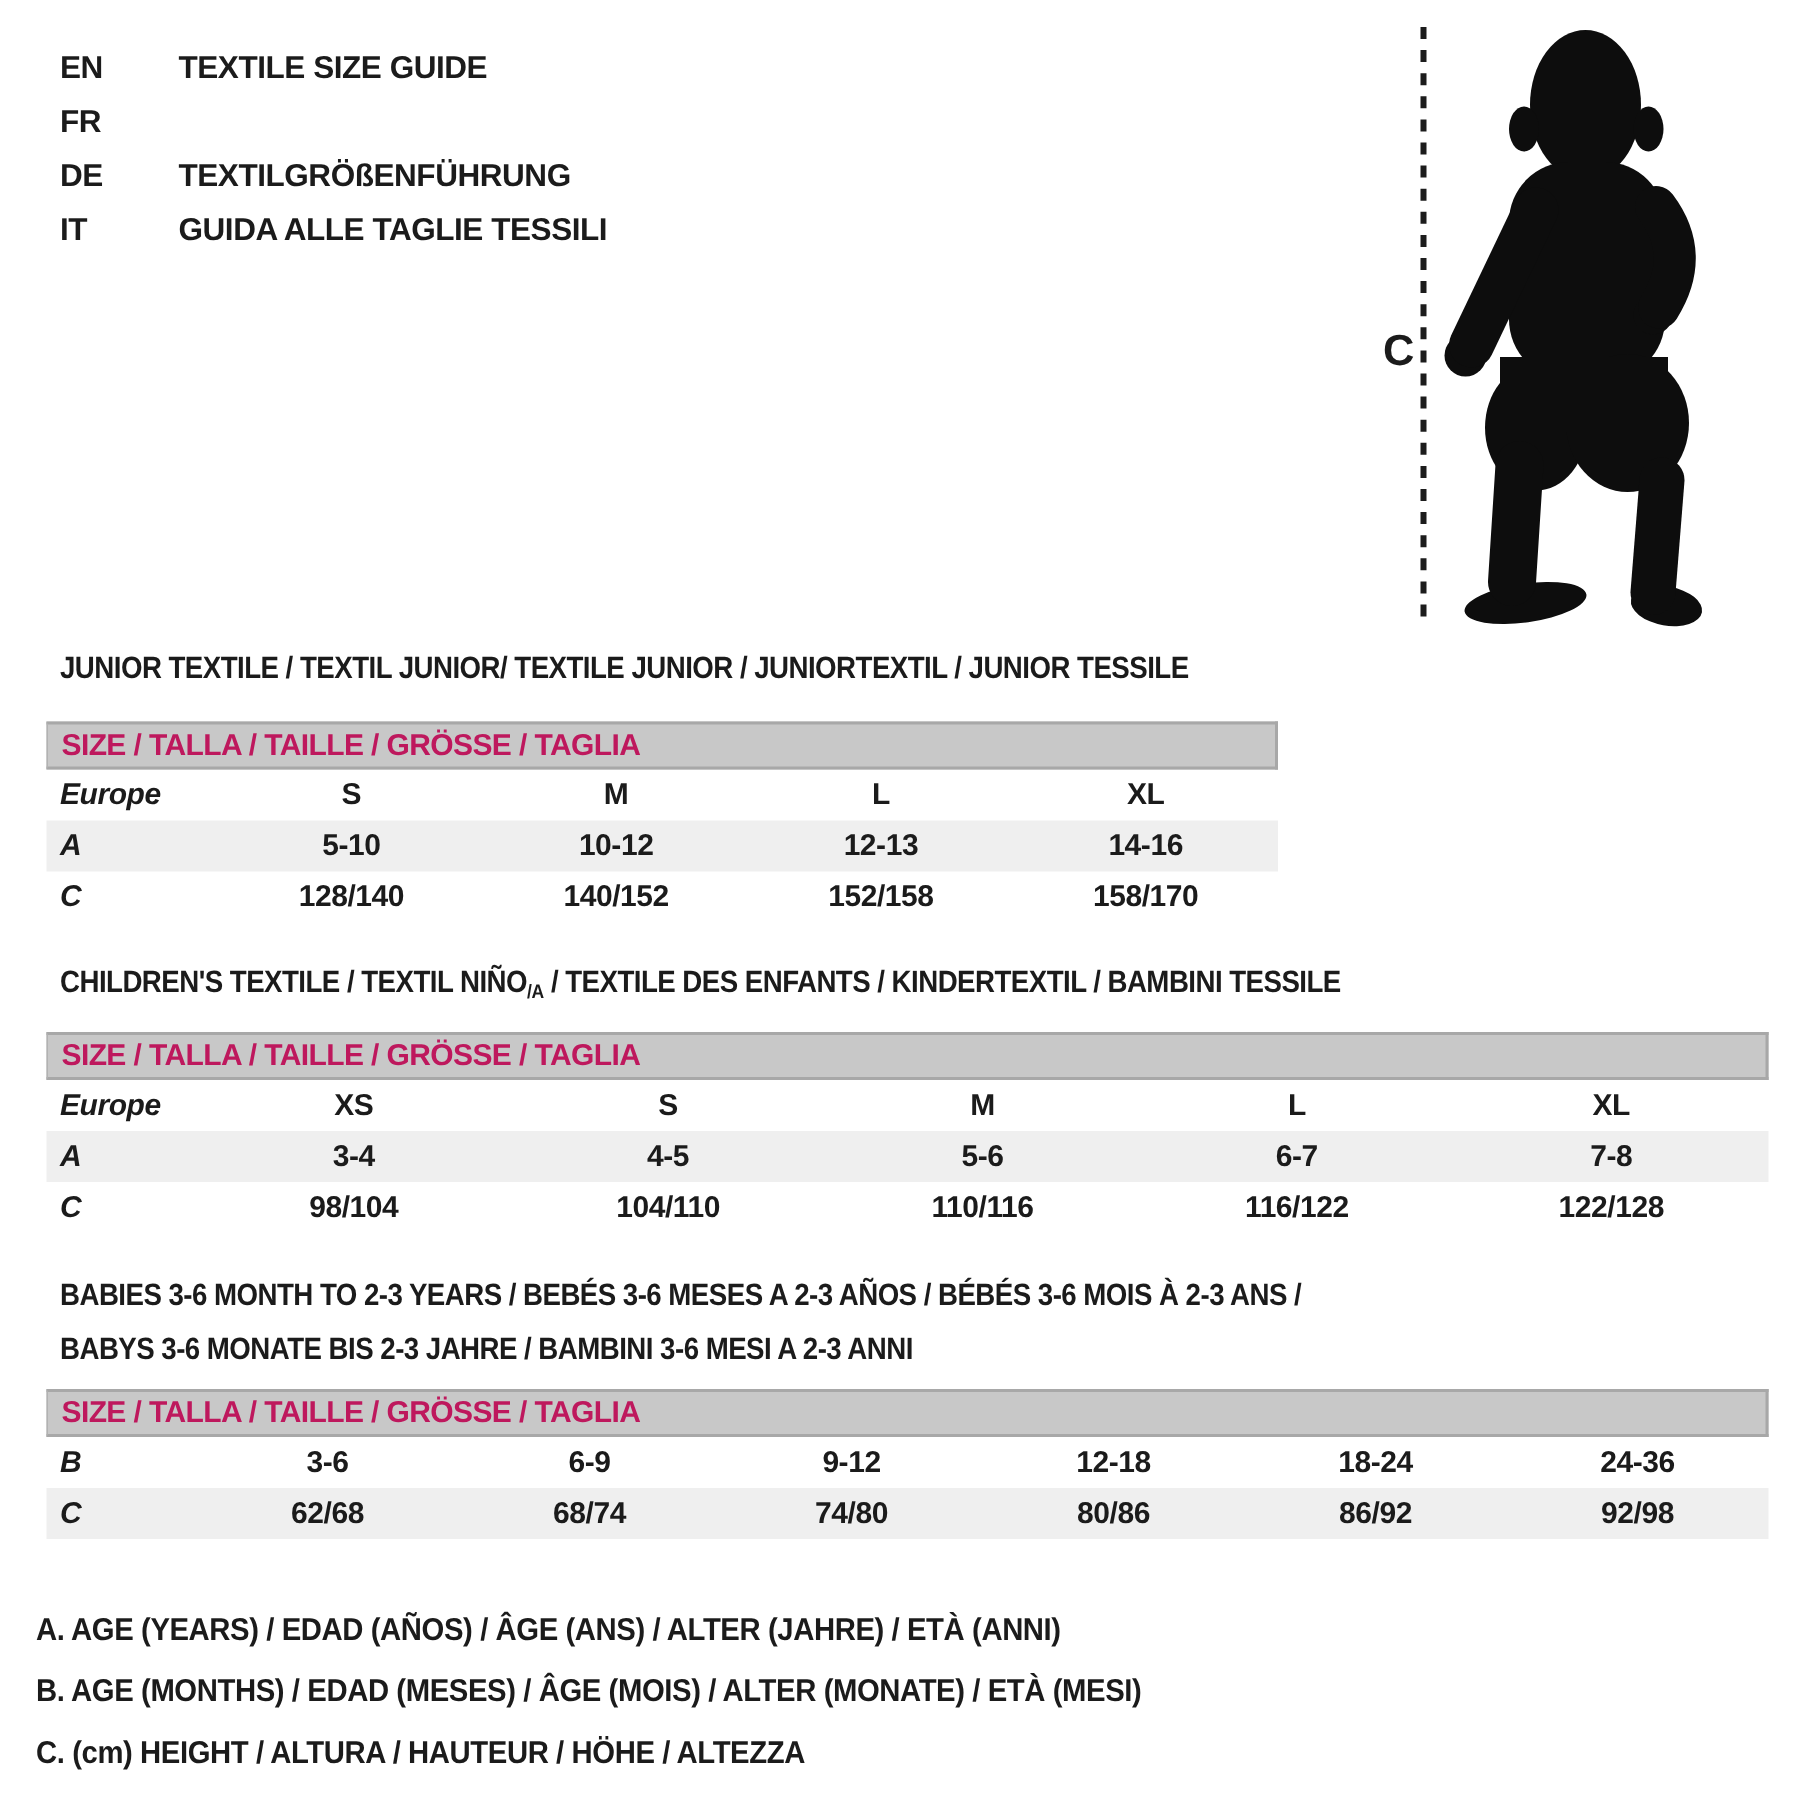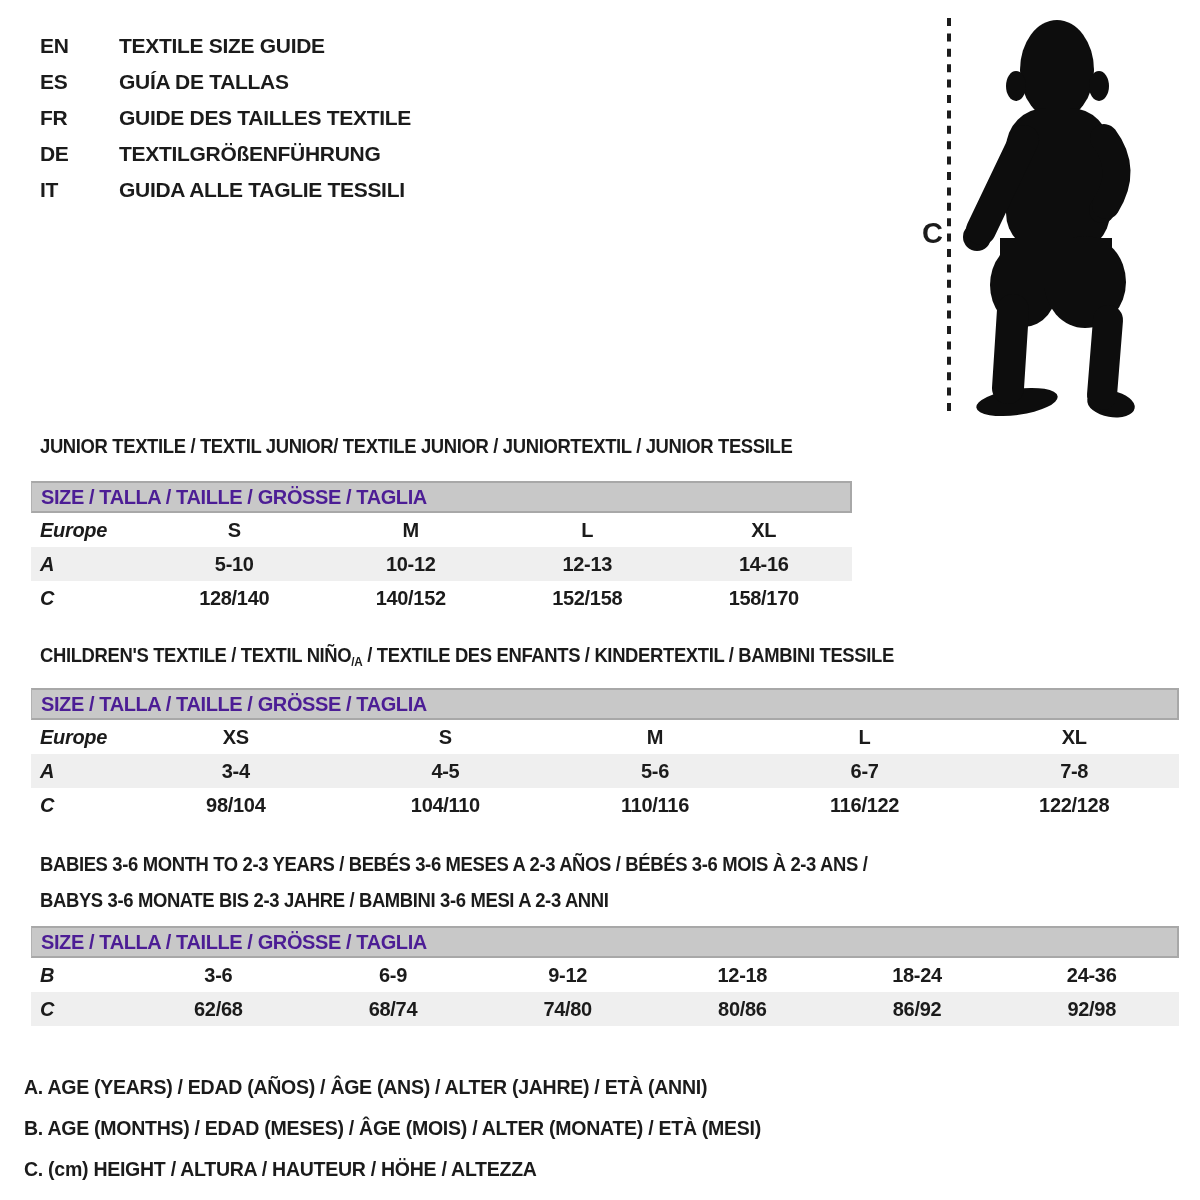--- a/index.html
+++ b/index.html
@@ -40,21 +40,21 @@
   .t23 { width: 1148px; }
   .size-bar {
     height: 32px;
     background: #c8c8c8;
     border-top: 2px solid #a8a8a8;
     border-bottom: 2px solid #a8a8a8;
     border-left: 1px solid #b2b2b2;
     border-right: 2px solid #a8a8a8;
     display: flex; align-items: center;
     padding-left: 9px;
-    color: #4c1d95;
+    color: #be185d;
     font-size: 20px; letter-spacing: -0.4px;
     white-space: nowrap;
   }
   .trow { display: flex; align-items: center; height: 34px; font-size: 20px; letter-spacing: -0.3px; }
   .trow.shaded { background: #efefef; }
   .tlabel { padding-left: 9px; font-style: italic; }
   .t1 .tlabel { width: 115px; flex: 0 0 115px; }
   .t23 .tlabel { width: 100px; flex: 0 0 100px; }
   .tcell { flex: 1 1 0; text-align: center; }
 
@@ -69,26 +69,21 @@
 <body>
 
 <div id="canvas">
 
   <div class="lang-block">
     <div class="lang-row">
       <span class="lang-code">EN</span>
       <span class="lang-label">TEXTILE SIZE GUIDE</span>
     </div>
     <div class="lang-row">
-      <span class="lang-code">ES</span>
-      <span class="lang-label">GUÍA DE TALLAS</span>
-    </div>
-    <div class="lang-row">
       <span class="lang-code">FR</span>
-      <span class="lang-label">GUIDE DES TAILLES TEXTILE</span>
     </div>
     <div class="lang-row">
       <span class="lang-code">DE</span>
       <span class="lang-label">TEXTILGRÖßENFÜHRUNG</span>
     </div>
     <div class="lang-row">
       <span class="lang-code">IT</span>
       <span class="lang-label">GUIDA ALLE TAGLIE TESSILI</span>
     </div>
   </div>

